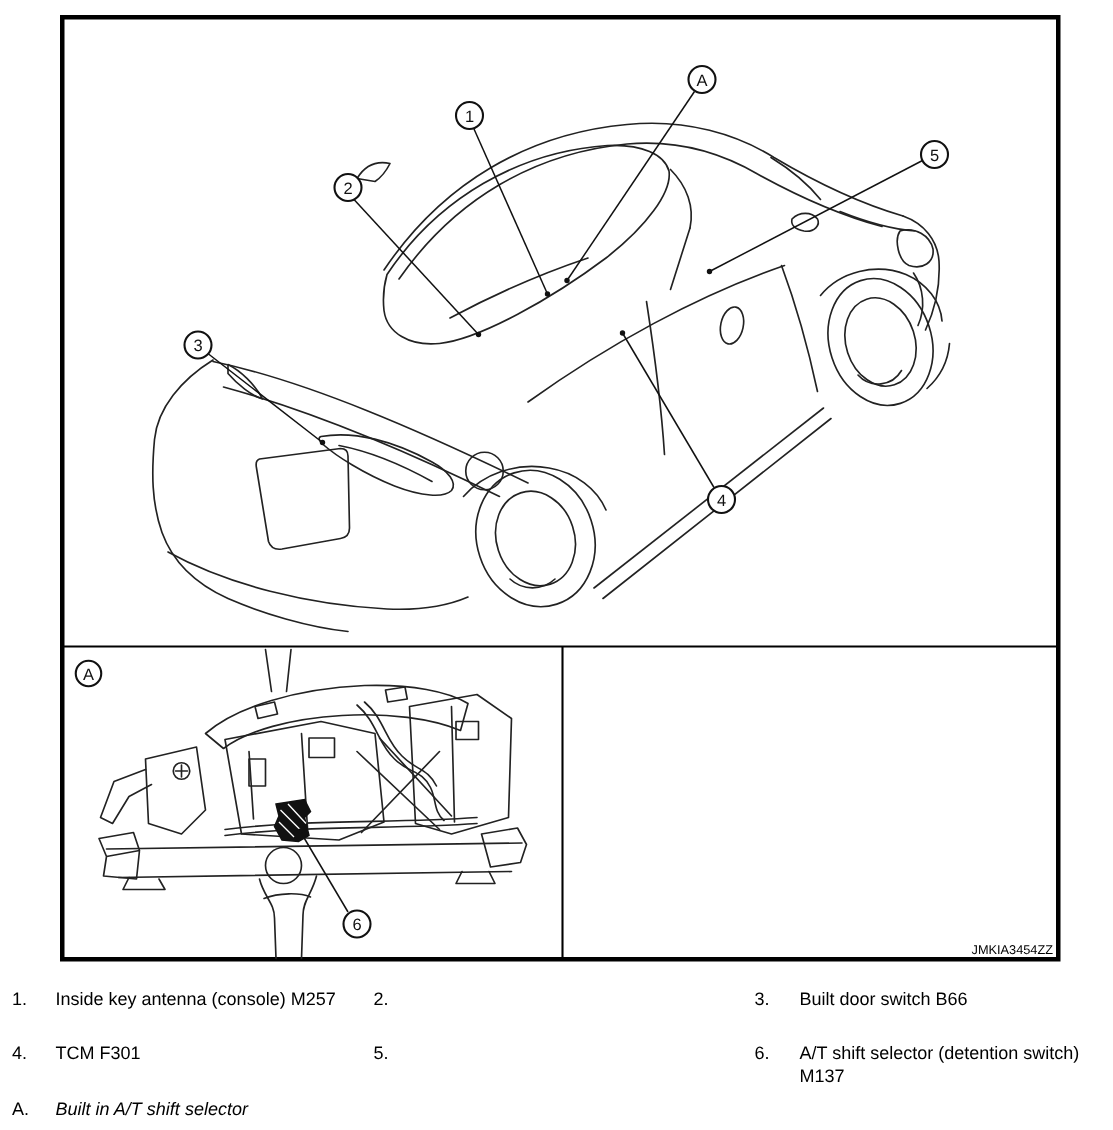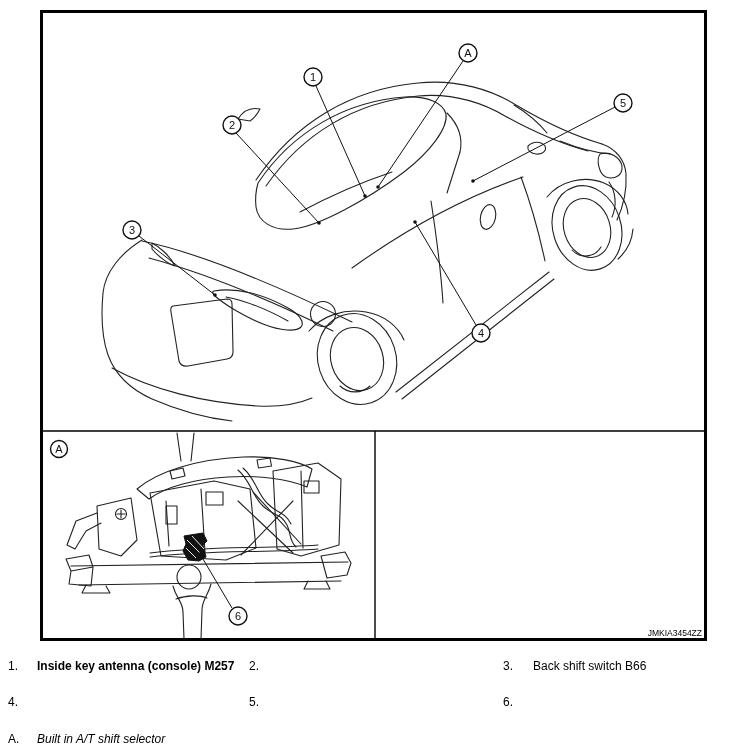--- a/index.html
+++ b/index.html
@@ -183,38 +183,40 @@
       <text class="callout-text" x="238" y="620">6</text>
     </g>
 
     <text class="figid" x="702" y="636">JMKIA3454ZZ</text>
   </svg>
 
   <div class="legend">
 
     <div class="legend-item" style="left:8px;top:659px;">
       <span class="legend-num" style="width:29px;">1.</span>
-      <span class="legend-text" style="width:205px;font-weight:bold;">Inside key antenna (console) M257</span>
+      <span class="legend-text" style="width:205px;">Inside key antenna (console) M257</span>
     </div>
     <div class="legend-item" style="left:249px;top:659px;">
       <span class="legend-num" style="width:36px;">2.</span>
     </div>
     <div class="legend-item" style="left:503px;top:659px;">
       <span class="legend-num" style="width:30px;">3.</span>
-      <span class="legend-text" style="width:200px;">Back shift switch B66</span>
+      <span class="legend-text" style="width:200px;">Built door switch B66</span>
     </div>
 
     <div class="legend-item" style="left:8px;top:695px;">
       <span class="legend-num" style="width:29px;">4.</span>
+      <span class="legend-text" style="width:205px;">TCM F301</span>
     </div>
     <div class="legend-item" style="left:249px;top:695px;">
       <span class="legend-num" style="width:36px;">5.</span>
     </div>
     <div class="legend-item" style="left:503px;top:695px;">
       <span class="legend-num" style="width:30px;">6.</span>
+      <span class="legend-text" style="width:208px;">A/T shift selector (detention switch) M137</span>
     </div>
 
     <div class="legend-item" style="left:8px;top:732px;">
       <span class="legend-num" style="width:29px;">A.</span>
       <span class="legend-text" style="width:260px;font-style:italic;">Built in A/T shift selector</span>
     </div>
 
   </div>
 </div>
 

